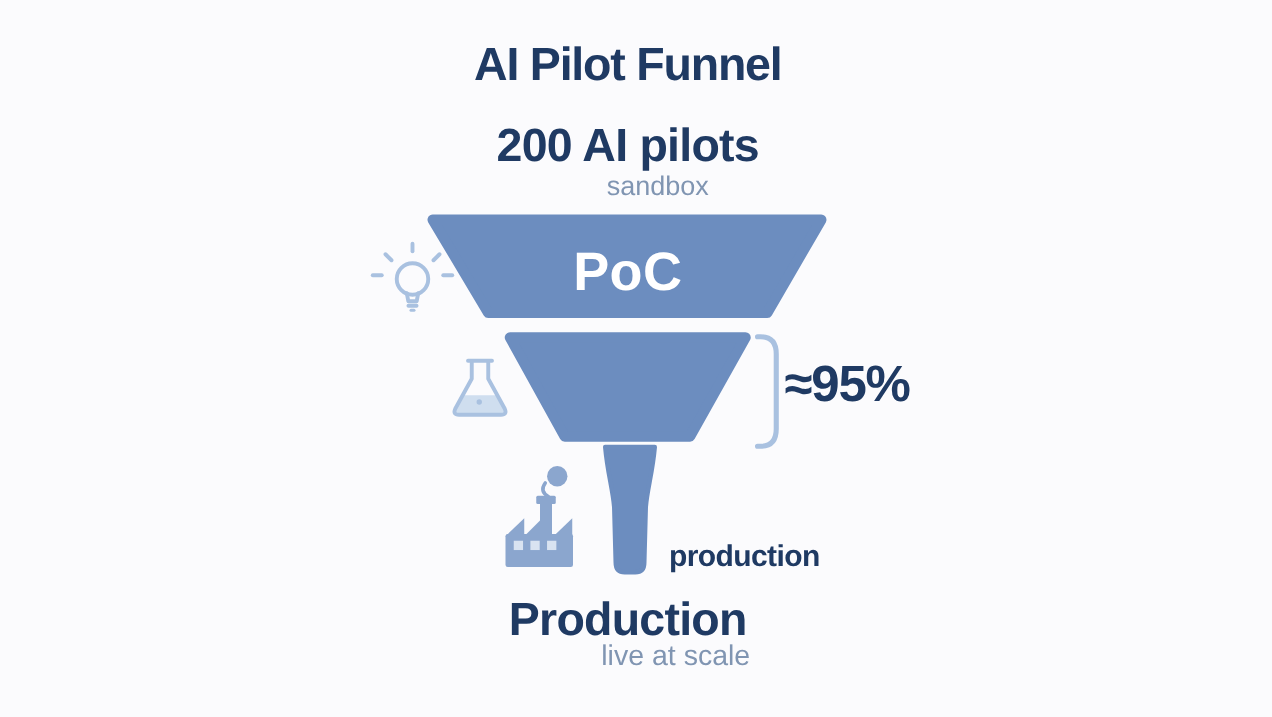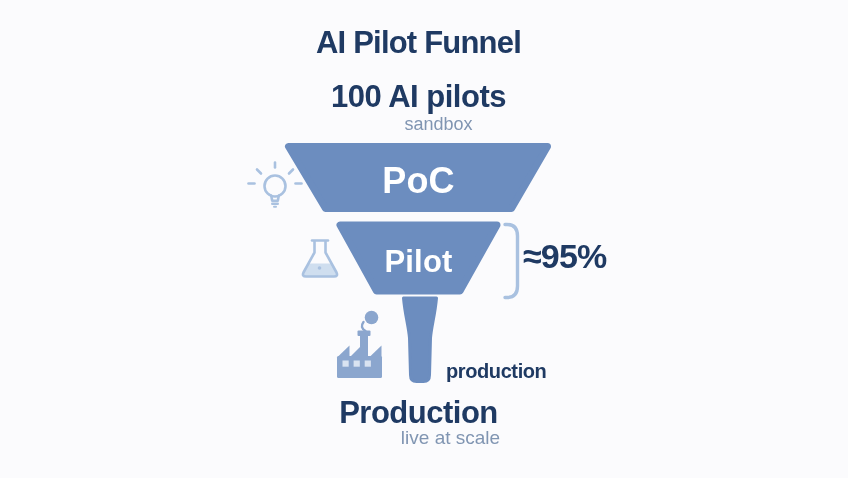--- a/index.html
+++ b/index.html
@@ -77,25 +77,24 @@
       <rect x="337" y="356" width="45" height="22" rx="1.5"></rect>
       <rect class="window" x="342.5" y="360.5" width="6.2" height="6.2"></rect>
       <rect class="window" x="353.6" y="360.5" width="6.2" height="6.2"></rect>
       <rect class="window" x="364.7" y="360.5" width="6.2" height="6.2"></rect>
     </g>
 
     <path class="bracket" d="M505 224.5 H507 Q517.5 224.5 517.5 236 V286 Q517.5 297.5 507 297.5 H505"></path>
   </svg>
 
   <div class="center t-title">AI Pilot Funnel</div>
-  <div class="center t-entry">100 AI pilots</div>
+  <div class="center t-entry">200 AI pilots</div>
   <div class="center t-sub t-sandbox">sandbox</div>
 
   <div class="center t-poc">PoC</div>
-  <div class="center t-pilot">Pilot</div>
 
   <div class="ann ann-value-lg">≈95%</div>
   <div class="ann ann-label-sm">production</div>
 
   <div class="center t-production">Production</div>
   <div class="center t-sub t-scale">live at scale</div>
 
 </div>
 
 </body></html>

